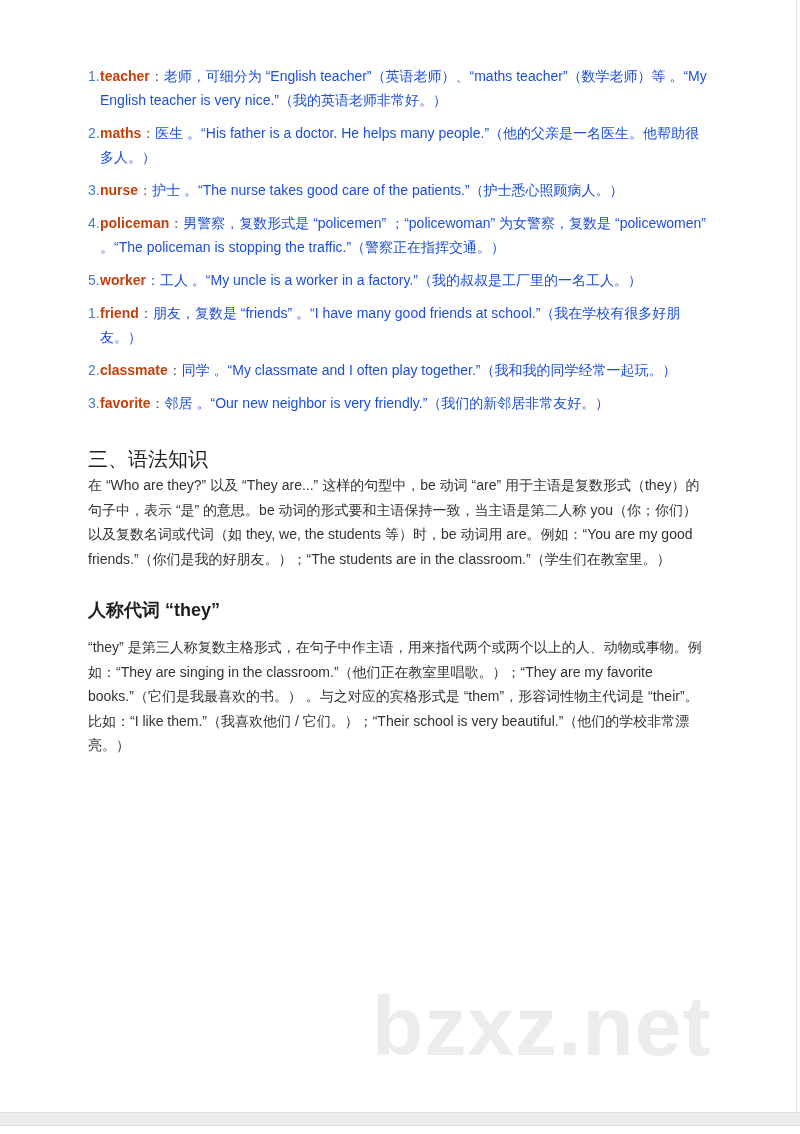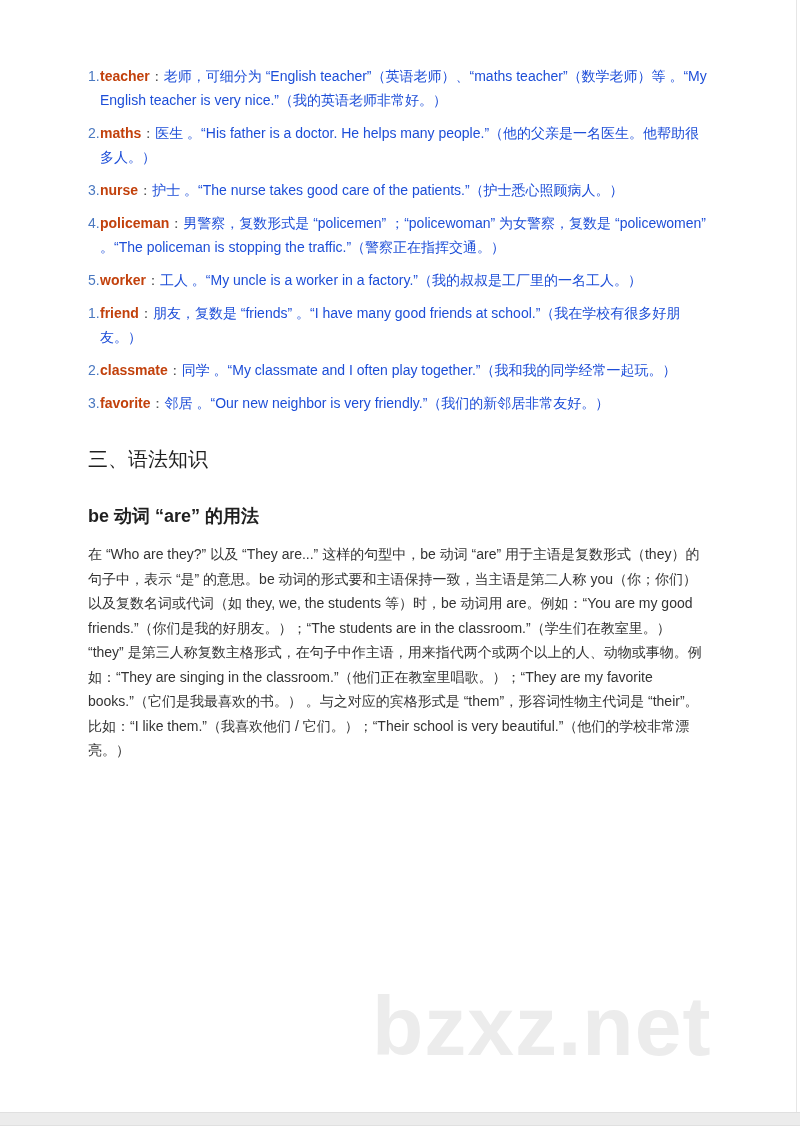--- a/index.html
+++ b/index.html
@@ -144,23 +144,23 @@
         <span class="word">classmate</span><span class="sep">：</span><span class="desc">同学 。“My classmate and I often play together.”（我和我的同学经常一起玩。）</span>
       </div>
       <div class="item">
         <span class="num">3.</span>
         <span class="word">favorite</span><span class="sep">：</span><span class="desc">邻居 。“Our new neighbor is very friendly.”（我们的新邻居非常友好。）</span>
       </div>
     </div>
 
     <h2 class="sec" style="margin-top:30px;">三、语法知识</h2>
 
-    <h3 class="sub" style="margin-top:30px;margin-bottom:13px;">be 动词 “are” 的用法</h3>
     <p class="para">在 “Who are they?” 以及 “They are...” 这样的句型中，be 动词 “are” 用于主语是复数形式（they）的句子中，表示 “是” 的意思。be 动词的形式要和主语保持一致，当主语是第二人称 you（你；你们）以及复数名词或代词（如 they, we, the students 等）时，be 动词用 are。例如：“You are my good friends.”（你们是我的好朋友。）；“The students are in the classroom.”（学生们在教室里。）</p>
 
+    <h3 class="sub" style="margin-top:26px;margin-bottom:12px;">人称代词 “they”</h3>
     <p class="para">“they” 是第三人称复数主格形式，在句子中作主语，用来指代两个或两个以上的人、动物或事物。例如：“They are singing in the classroom.”（他们正在教室里唱歌。）；“They are my favorite books.”（它们是我最喜欢的书。） 。与之对应的宾格形式是 “them”，形容词性物主代词是 “their”。比如：“I like them.”（我喜欢他们 / 它们。）；“Their school is very beautiful.”（他们的学校非常漂亮。）</p>
 
   </div>
 
   <div class="watermark">bzxz.net</div>
 </div>
 
 <div class="page-gap"></div>
 
 </body></html>

